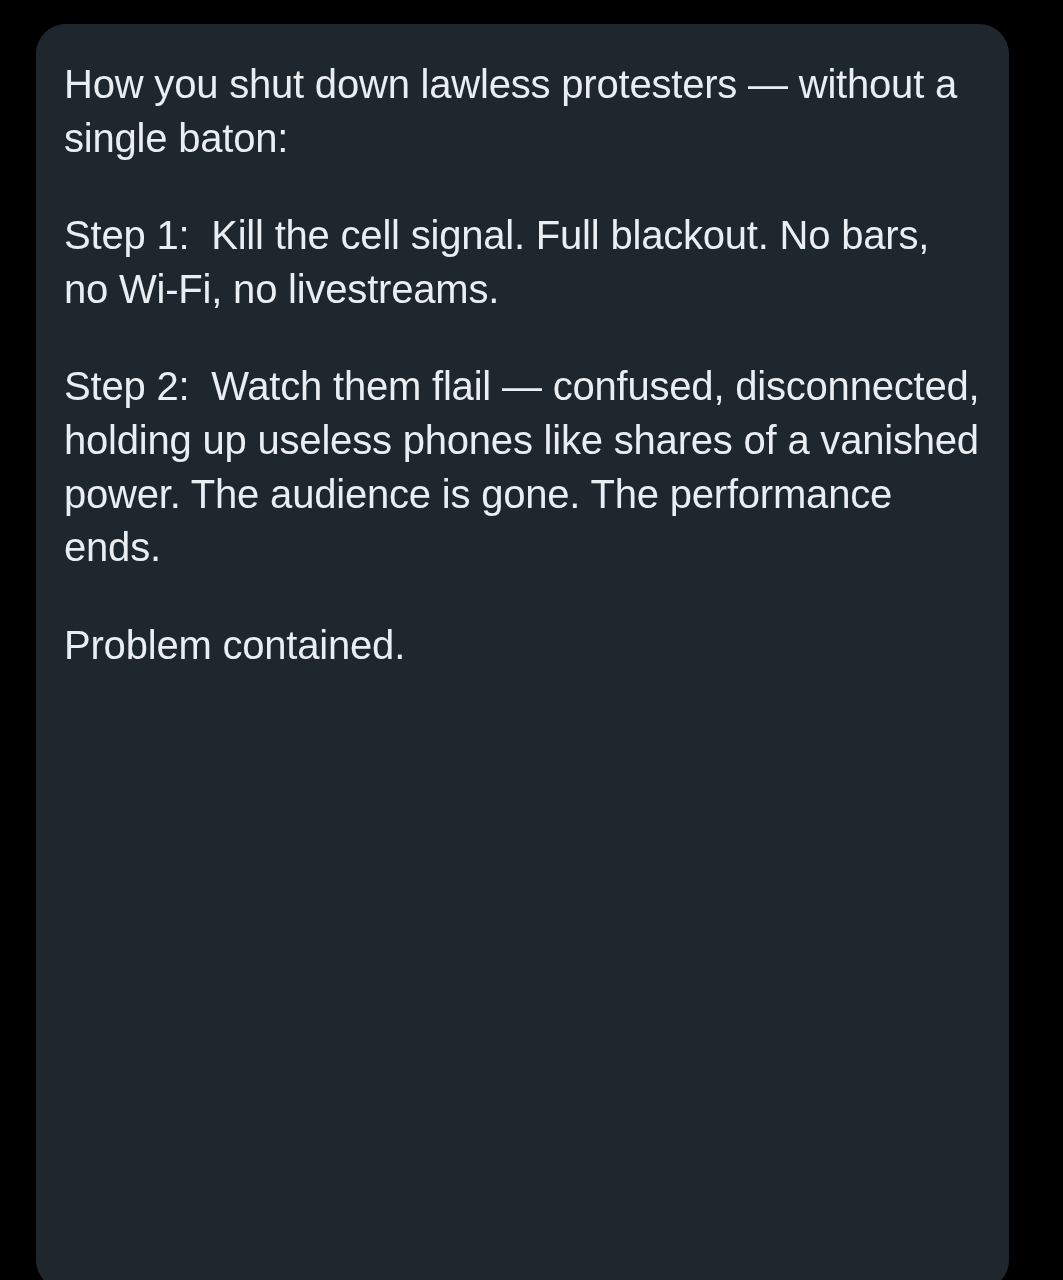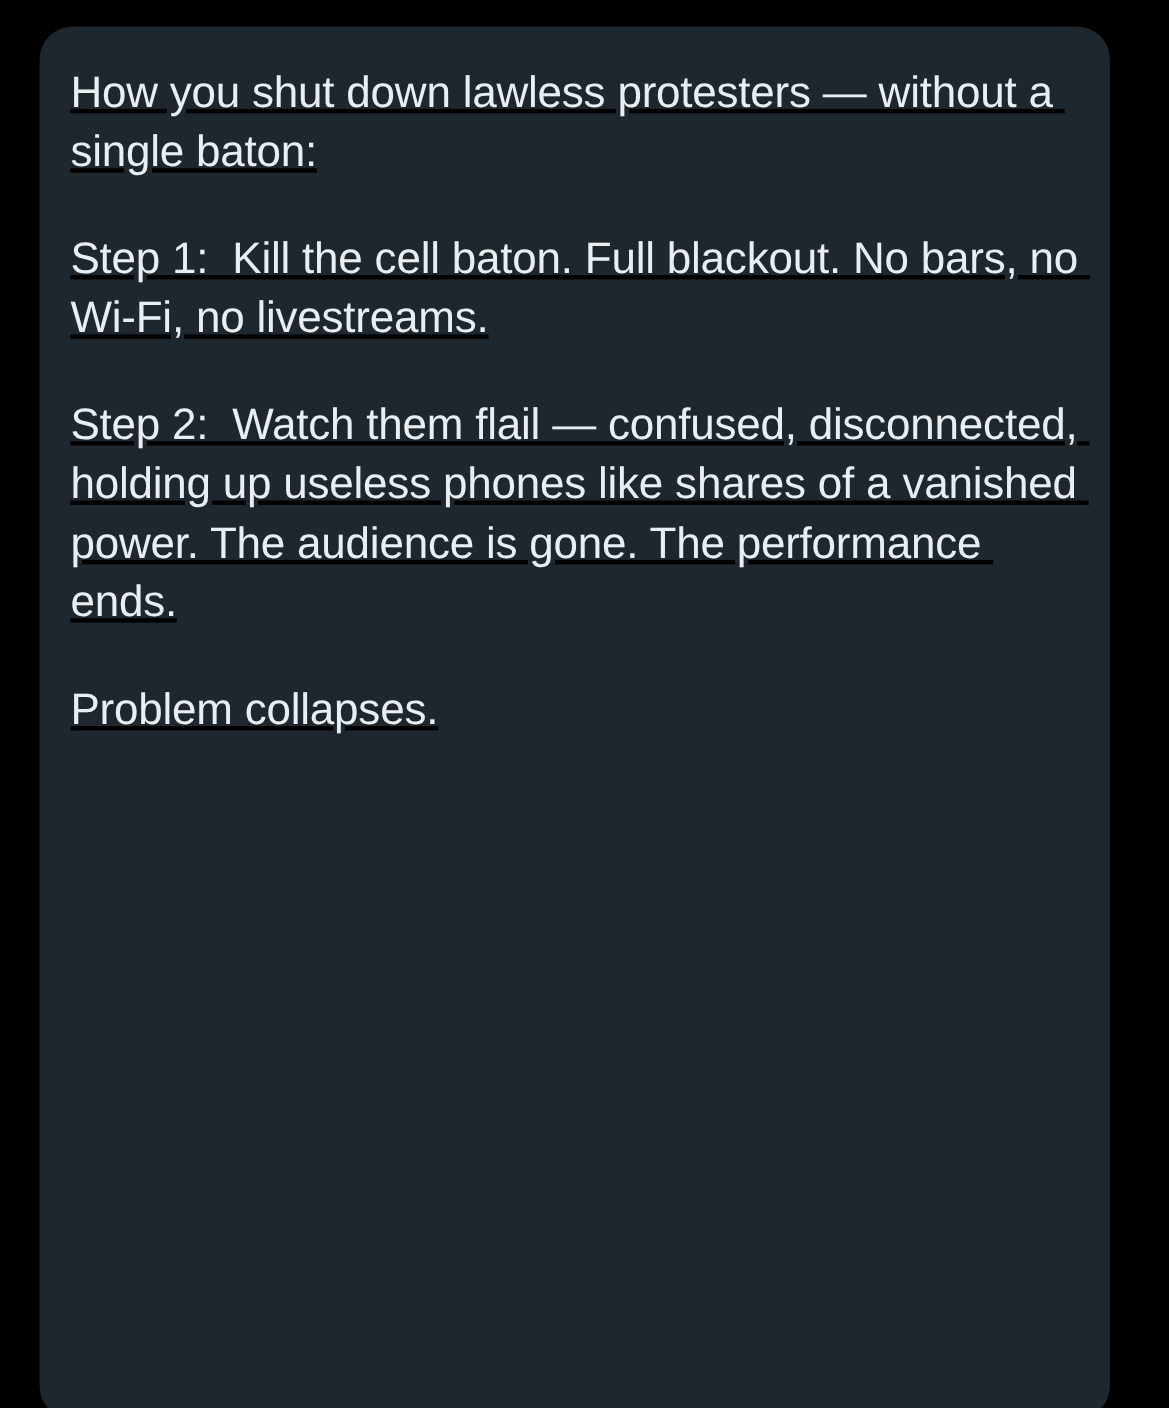--- a/index.html
+++ b/index.html
@@ -13,21 +13,20 @@
     overflow: hidden;
     font-family: "Liberation Sans", sans-serif;
   }
   .screen {
     position: relative;
     width: 1031px;
     height: 1280px;
     background: #000000;
     box-sizing: border-box;
     padding: 24px 22px 0 36px;
-    text-decoration: underline;
   }
   .bubble {
     position: relative;
     background: #1f272e;
     border-radius: 30px;
     width: 100%;
     height: 1266px;
     box-sizing: border-box;
     padding: 34px 28px 0 28px;
     overflow: hidden;
@@ -52,17 +51,17 @@
     max-height: 60px;
     overflow: hidden;
   }
 </style>
 </head>
 <body>
 
 <div class="screen">
   <div class="bubble">
     <p class="msg-text para">How you shut down lawless protesters — without a single baton:</p>
-    <p class="msg-text para">Step 1:  Kill the cell baton. Full blackout. No bars, no Wi-Fi, no livestreams.</p>
+    <p class="msg-text para">Step 1:  Kill the cell signal. Full blackout. No bars, no Wi-Fi, no livestreams.</p>
     <p class="msg-text para">Step 2:  Watch them flail — confused, disconnected, holding up useless phones like shares of a vanished power. The audience is gone. The performance ends.</p>
-    <p class="msg-text para clip-last">Problem collapses.</p>
+    <p class="msg-text para clip-last">Problem contained.</p>
   </div>
 </div>
 
 </body></html>

